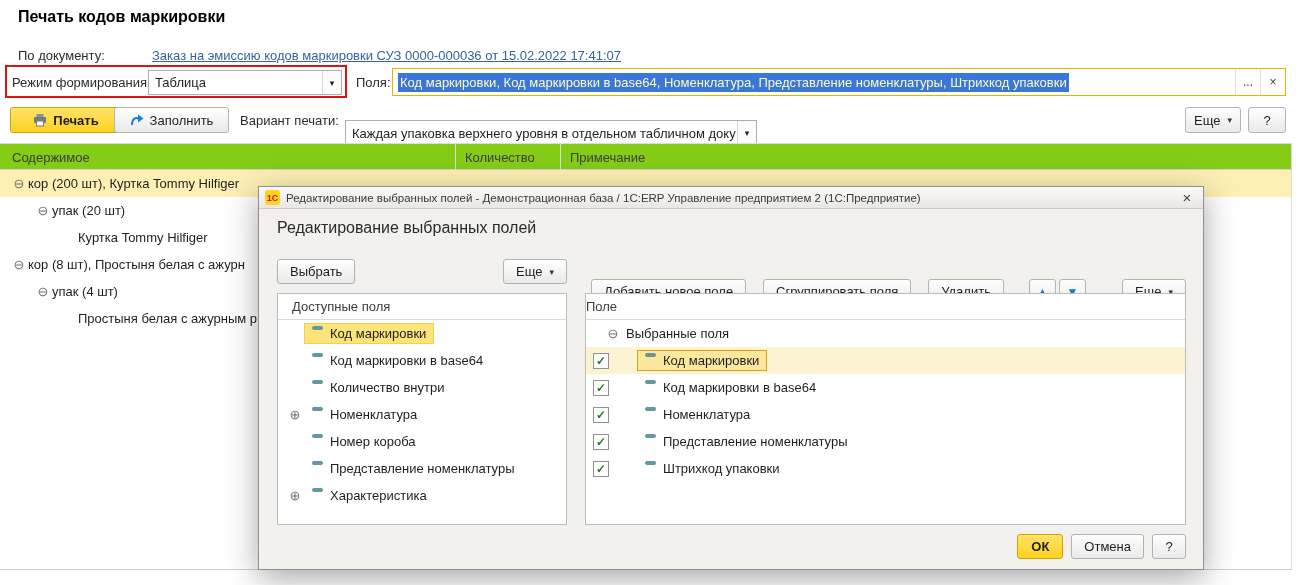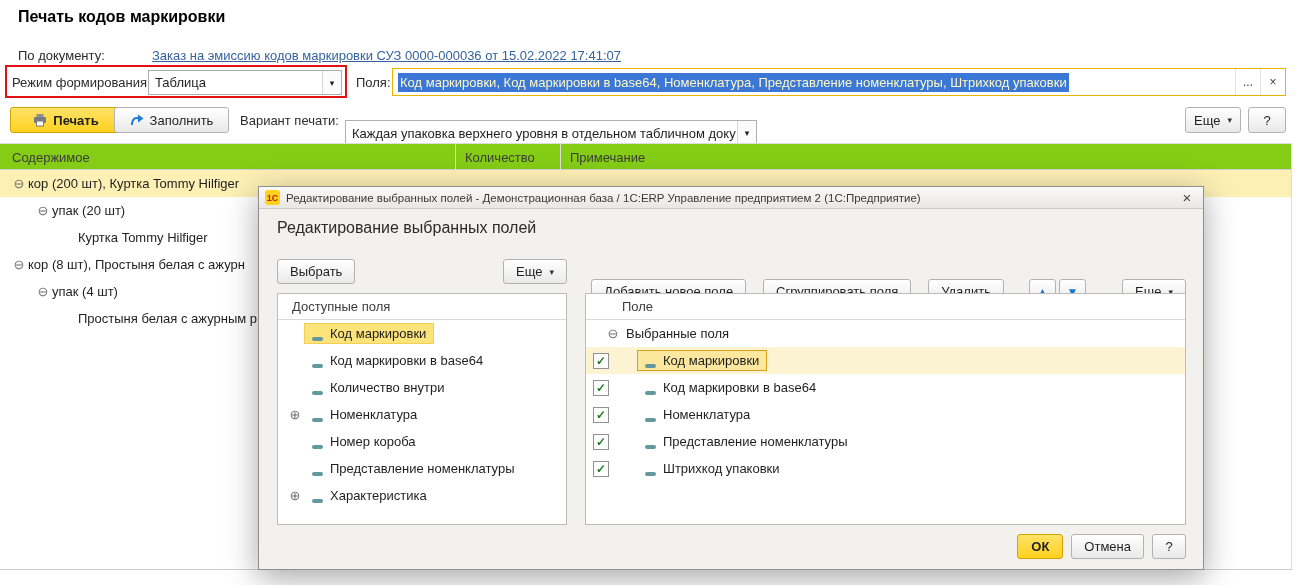--- a/index.html
+++ b/index.html
@@ -49,21 +49,21 @@
 
   .btnrow { position:absolute; display:flex; align-items:center; }
   #lbtns { left:18px; top:72px; width:290px; }
   #rbtns { left:332px; right:17px; top:72px; gap:17px;margin-top:20px; }
   .dfooter { position:absolute; right:17px; top:347px; display:flex; gap:8px; }
 
   .panel { position:absolute; background:#fff; border:1px solid #bdbcb9; overflow:hidden; }
   .phead { height:26px; display:flex; align-items:center; font-size:13px; color:#3c3c3c; border-bottom:1px solid #dadada; }
 
   .litem { height:27px; display:flex; align-items:center; padding-left:8px; font-size:13px; cursor:default; }
-  .content { display:flex; align-items:flex-end; gap:7px; padding:2px 7px; border:1px solid transparent; white-space:nowrap; }
+  .content { display:flex; align-items:flex-start; gap:7px; padding:2px 7px; border:1px solid transparent; white-space:nowrap; }
   .content.hl { background:#fce37a; border-color:#f0d055; }
   .fico { width:11px; height:4px; border-radius:2px; background:#62989e; flex:none; }
 
   .citem { height:27px; display:flex; align-items:center; padding-left:7px; font-size:13px; cursor:default; }
   .citem.root { padding-left:18px; gap:4px; }
   .cb { width:16px; height:16px; flex:none; border:1px solid #919191; background:#fff; display:flex; align-items:center; justify-content:center; cursor:pointer; }
   .cb span { font-size:12px; font-weight:bold; color:#237a23; line-height:1; }
   .citem .content { margin-left:28px; }
   .citem.sel { background:#fbf3d2; }
   .citem.sel .content { background:#fbe89e; border-color:#d8a018; }
@@ -248,21 +248,21 @@
       <button class="btn sm arrowbtn" style="margin-left:-14px;">
         <span>▼</span>
       </button>
       <button class="btn sm" style="margin-left:auto;">
         <span>Еще</span>
         <span class="caret">▾</span>
       </button>
     </div>
 
     <div class="panel" style="left:326px; top:106px; width:601px; height:232px;">
-      <div class="phead" style="padding-left:36px;">Поле</div>
+      <div class="phead" style="">Поле</div>
 
       <div class="citem root">
         <span class="exp">⊖</span>
         <span>Выбранные поля</span>
       </div>
 
       <div class="citem sel">
         <span class="cb">
             <span>✓</span>
           </span>

